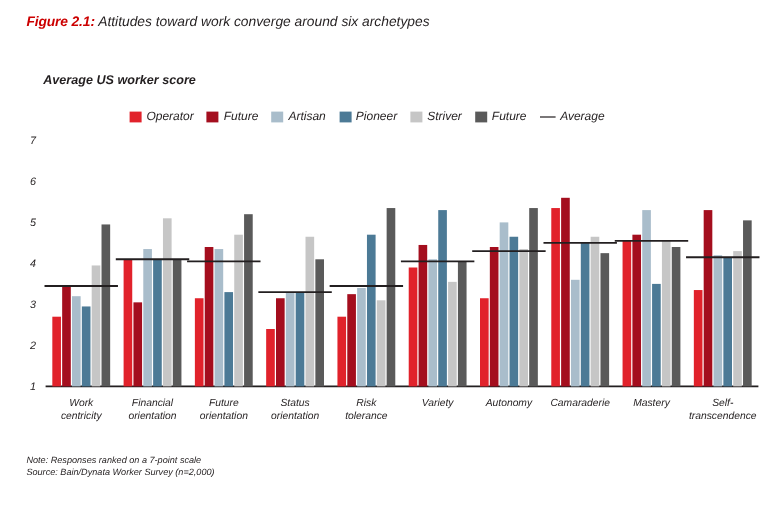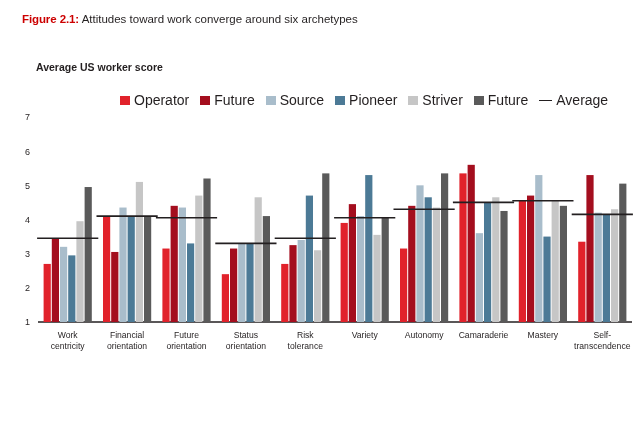--- a/index.html
+++ b/index.html
@@ -14,20 +14,21 @@
     color: #231f20;
     overflow: hidden;
     position: relative;
   }
   .page {
     position: relative;
     width: 644px;
     height: 307px;
     box-sizing: border-box;
     padding: 0;
+    font-style: italic;
   }
 
   
   .title-row {
     position: absolute;
     left: 22px;
     top: 12px;
     font-size: 11.5px;
     line-height: 14px;
     white-space: nowrap;
@@ -49,26 +50,26 @@
     top: 61px;
     font-size: 10.5px;
     font-weight: bold;
     color: #231f20;
     white-space: nowrap;
   }
 
   
   .legend {
     position: absolute;
-    left: 120px;
+    left: 108px;
     top: 92px;
     display: flex;
     align-items: center;
     gap: 11px;
-    font-size: 14px;
+    font-size: 10px;
     color: #231f20;
     white-space: nowrap;
   }
   .legend-item {
     display: flex;
     align-items: center;
     gap: 4px;
   }
   .legend-swatch {
     width: 10px;
@@ -136,21 +137,21 @@
       <div class="legend-item">
         <span class="legend-swatch" style="background: rgb(225, 34, 43);"></span>
         <span>Operator</span>
       </div>
       <div class="legend-item">
         <span class="legend-swatch" style="background: rgb(164, 14, 30);"></span>
         <span>Future</span>
       </div>
       <div class="legend-item">
         <span class="legend-swatch" style="background: rgb(169, 189, 203);"></span>
-        <span>Source</span>
+        <span>Artisan</span>
       </div>
       <div class="legend-item">
         <span class="legend-swatch" style="background: rgb(76, 122, 150);"></span>
         <span>Pioneer</span>
       </div>
       <div class="legend-item">
         <span class="legend-swatch" style="background: rgb(198, 198, 198);"></span>
         <span>Striver</span>
       </div>
       <div class="legend-item">
@@ -275,14 +276,18 @@
           <rect x="602.80" y="214.38" width="7.2" height="107.63" fill="#4c7a96"></rect>
           <rect x="611.00" y="209.25" width="7.2" height="112.75" fill="#c6c6c6"></rect>
           <rect x="619.20" y="183.63" width="7.2" height="138.38" fill="#5a5a5a"></rect>
           <line x1="571.70" y1="214.38" x2="632.90" y2="214.38" stroke="#231f20" stroke-width="1.6"></line>
           <text x="602.30" y="338.00" class="xtick-label">Self-</text>
           <text x="602.30" y="349.00" class="xtick-label">transcendence</text>
         </g>
       </svg>
   </div>
 
+  <div class="notes">
+    <div>Note: Responses ranked on a 7-point scale</div>
+    <div>Source: Bain/Dynata Worker Survey (n=2,000)</div>
+  </div>
 
 </div>
 
 </body></html>

